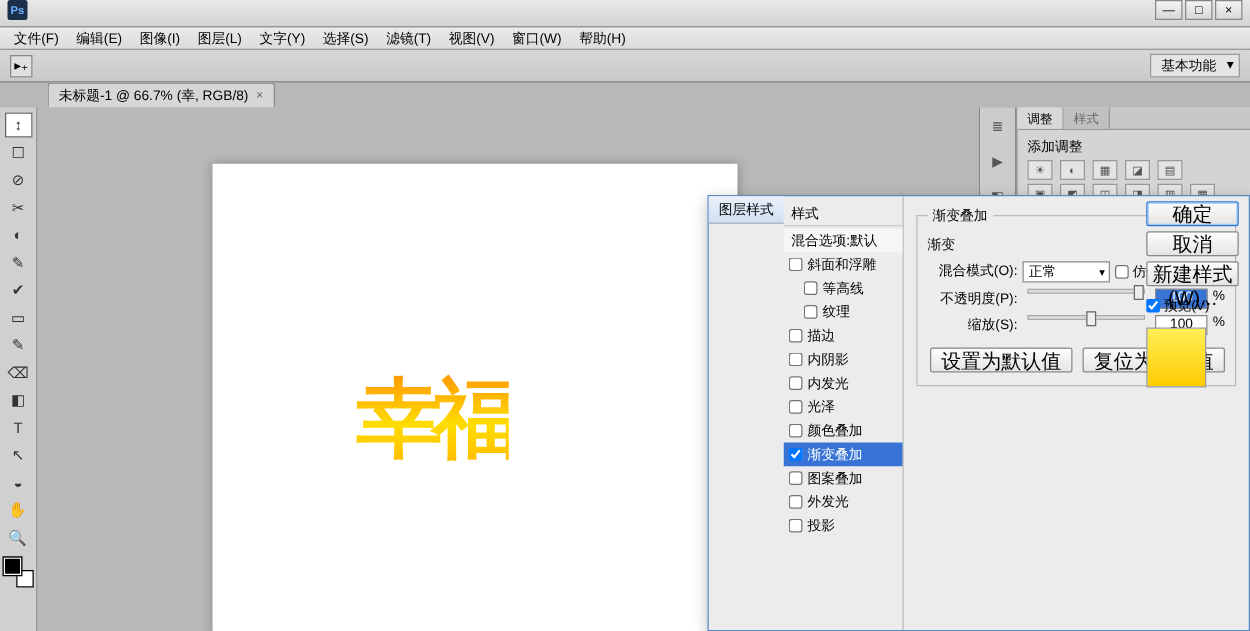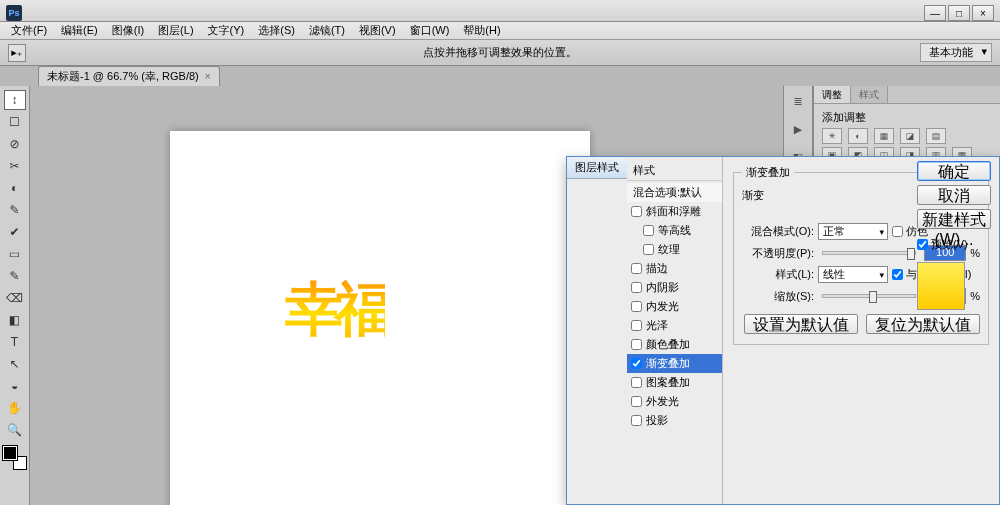--- a/index.html
+++ b/index.html
@@ -1,19 +1,19 @@
 <!DOCTYPE html>
 <html><head>
 <meta charset="utf-8">
 <style>
 * { margin: 0; padding: 0; box-sizing: border-box; font-family: "Microsoft YaHei", Tahoma, sans-serif; font-size: 11px; }
 body { background: #b8b8b8; width: 1000px; height: 505px; overflow: hidden; position: relative; }
 
 
-.titlebar { height: 22px; background: linear-gradient(#e8e8e8,#d4d4d4); display: flex; align-items: flex-end; padding: 0 6px; border-bottom: 1px solid #888; }
+.titlebar { height: 22px; background: linear-gradient(#e8e8e8,#d4d4d4); display: flex; align-items: flex-start; padding: 0 6px; border-bottom: 1px solid #888; }
 .ps-logo { width: 16px; height: 16px; background: #1a2f4a; color: #6ab0ff; font-weight: bold; font-size: 9px; display: flex; align-items: center; justify-content: center; border-radius: 2px; margin-right: 6px; }
 .titlebar-spacer { flex: 1; }
 .win-btn { width: 22px; height: 16px; border: 1px solid #888; background: linear-gradient(#f4f4f4,#d8d8d8); margin-left: 2px; display: flex; align-items: center; justify-content: center; font-size: 10px; cursor: pointer; }
 
 
 .menubar { height: 18px; background: linear-gradient(#eaeaea,#dcdcdc); display: flex; align-items: center; padding: 0 4px; border-bottom: 1px solid #9a9a9a; }
 .menu-item { padding: 2px 7px; cursor: pointer; }
 
 
 .optionsbar { height: 26px; background: linear-gradient(#d8d8d8,#c8c8c8); display: flex; align-items: center; padding: 0 8px; border-bottom: 1px solid #888; position: relative; }
@@ -31,21 +31,21 @@
 .main { display:flex; height:calc(505px - 22px - 18px - 26px - 20px); }
 .toolbox { width:30px; background:#d0d0d0; border-right:1px solid #888; display:flex; flex-direction:column; align-items:center; padding-top:4px; gap:2px;}
 .tbtn { width:22px; height:20px; display:flex; align-items:center; justify-content:center; font-size:12px; color:#333; cursor:pointer; position:relative;}
 .tbtn.sel { background:#fff; border:1px solid #666;}
 .swatches { margin-top:4px; position:relative; width:24px; height:24px;}
 .swatches .fg{position:absolute;left:0;top:0;width:14px;height:14px;background:#000;border:1px solid #fff;outline:1px solid #000;}
 .swatches .bg{position:absolute;right:0;bottom:0;width:14px;height:14px;background:#fff;border:1px solid #000;}
 
 .canvas-area { flex:1; background:#b8b8b8; position:relative; overflow:hidden;}
 .canvas { position:absolute; left:140px; top:45px; width:420px; height:380px; background:#fff; box-shadow:0 0 8px rgba(0,0,0,0.3);}
-.canvas-text { position:absolute; left:115px; top:140px; font-size:58px; font-weight:900; font-family:"STKaiti","KaiTi",serif; background:linear-gradient(180deg,#ff8800 0%,#ffdd00 55%,#ffb000 100%); -webkit-background-clip:text; background-clip:text; color:transparent; letter-spacing:-8px; }
+.canvas-text { position:absolute; left:115px; top:158px; font-size:69px; font-weight:900; font-family:"STKaiti","KaiTi",serif; background:linear-gradient(180deg,#ff8800 0%,#ffdd00 55%,#ffb000 100%); -webkit-background-clip:text; background-clip:text; color:transparent; letter-spacing:-8px; }
 
 
 .mid-strip { width:30px; background:#ccc; border-left:1px solid #888; border-right:1px solid #888; display:flex; flex-direction:column; align-items:center; padding-top:6px; gap:10px;}
 .mid-strip .ic{ width:18px;height:18px;display:flex;align-items:center;justify-content:center;color:#555;}
 
 
 .right-panels { width:187px; background:#d4d4d4; border-left:1px solid #888; display:flex; flex-direction:column;}
 .panel-tabs { height:18px; background:#c8c8c8; display:flex; border-bottom:1px solid #999;}
 .panel-tab { padding:2px 8px; background:#d8d8d8; border-right:1px solid #999; font-size:10px;}
 .panel-tab.inact { background:#c0c0c0; color:#666;}
@@ -59,21 +59,21 @@
 .dlg-body { flex:1; display:flex; }
 .dlg-styles { width:96px; border-right:1px solid #bbb; padding:4px 0; }
 .dlg-styles .hdr { padding:2px 6px; font-size:11px; border-bottom:1px solid #ccc; margin-bottom:2px;}
 .dlg-styles .defrow { padding:2px 6px; font-size:11px; background:#f6f6f6;}
 .style-row { display:flex; align-items:center; gap:4px; padding:2px 4px; font-size:11px; cursor:pointer;}
 .style-row input[type=checkbox]{ width:11px;height:11px;}
 .style-row.sel { background:#3874d6; color:#fff;}
 .dlg-main { flex:1; padding:8px 10px; position:relative;}
 fieldset { border:1px solid #bbb; padding:8px 8px 10px; }
 legend { padding:0 4px; font-size:11px;}
-.frow { display:flex; align-items:center; margin:5px 0; font-size:11px; gap:4px;}
+.frow { display:flex; margin:5px 0; font-size:11px; gap:4px;}
 .frow .lbl { width:72px; text-align:right; }
 .dd { border:1px solid #888; background:#fff; padding:1px 16px 1px 4px; position:relative; min-width:70px; height:17px; display:flex; align-items:center;}
 .dd::after{content:"▾"; position:absolute; right:3px; font-size:9px;}
 .num { border:1px solid #888; background:#fff; width:42px; height:16px; padding:0 3px; text-align:center;}
 .num.seln { background:#3874d6; color:#fff;}
 .slider { flex:1; height:4px; background:#ddd; border:1px solid #aaa; position:relative; margin:0 4px;}
 .slider .thumb{position:absolute; top:-4px; width:8px;height:12px;background:#eee;border:1px solid #666;}
 .grad-swatch { width:90px; height:16px; background:linear-gradient(90deg,#ff6600,#ffcc33,#ffee66,#ff9900,#ffaa00); border:2px solid #000;}
 .grad-swatch-wrap{ display:flex; border:1px solid #333;}
 .grad-swatch-wrap .ddbtn{width:14px;background:#ddd;border-left:1px solid #666;display:flex;align-items:center;justify-content:center;font-size:9px;}
@@ -107,21 +107,20 @@
   <div class="menu-item">文字(Y)</div>
   <div class="menu-item">选择(S)</div>
   <div class="menu-item">滤镜(T)</div>
   <div class="menu-item">视图(V)</div>
   <div class="menu-item">窗口(W)</div>
   <div class="menu-item">帮助(H)</div>
 </div>
 
 <div class="optionsbar">
   <div class="move-tool-ico">▸₊</div>
-  <span class="options-hint">点按并拖移可调整效果的位置。</span>
   <div class="workspace-dd">基本功能</div>
 </div>
 
 <div class="doctab-bar">
   <div class="doctab">
     <span>未标题-1 @ 66.7% (幸, RGB/8)</span>
     <span class="close-x">×</span>
   </div>
 </div>
 
@@ -248,44 +247,36 @@
           </div>
           <div class="style-row">
             <input type="checkbox" style="">
             <span>投影</span>
           </div>
         </div>
     </div>
     <div class="dlg-main">
       <fieldset>
         <legend>渐变叠加</legend>
-        <div style="margin-bottom:20px;">渐变</div>
+        <div style="margin-bottom:6px;">渐变</div>
         <div class="frow">
           <span class="lbl">混合模式(O):</span>
           <div class="dd">正常</div>
           <label class="chk">
               <input type="checkbox" style="">
               <span>仿色</span>
             </label>
         </div>
         <div class="frow">
           <span class="lbl">不透明度(P):</span>
           <div class="slider">
               <div class="thumb" style="left:calc(100% - 8px)"></div>
             </div>
           <div class="num seln">100</div>
           <span>%</span>
-        </div>
-        <div class="frow">
-          <span class="lbl">样式(L):</span>
-          <div class="dd">线性</div>
-          <label class="chk">
-              <input type="checkbox" checked="" style="">
-              <span>与图层对齐(I)</span>
-            </label>
         </div>
         <div class="frow">
           <span class="lbl">缩放(S):</span>
           <div class="slider">
               <div class="thumb" style="left:50%"></div>
             </div>
           <div class="num">100</div>
           <span>%</span>
         </div>
         <div class="setdef-row">

